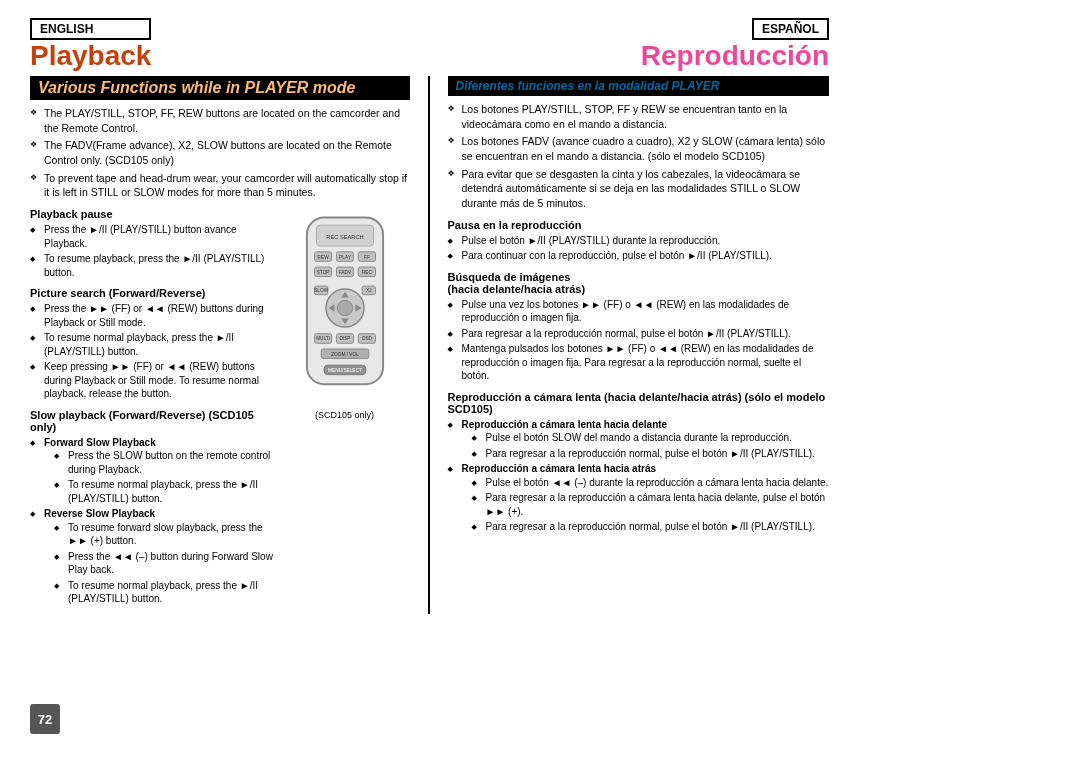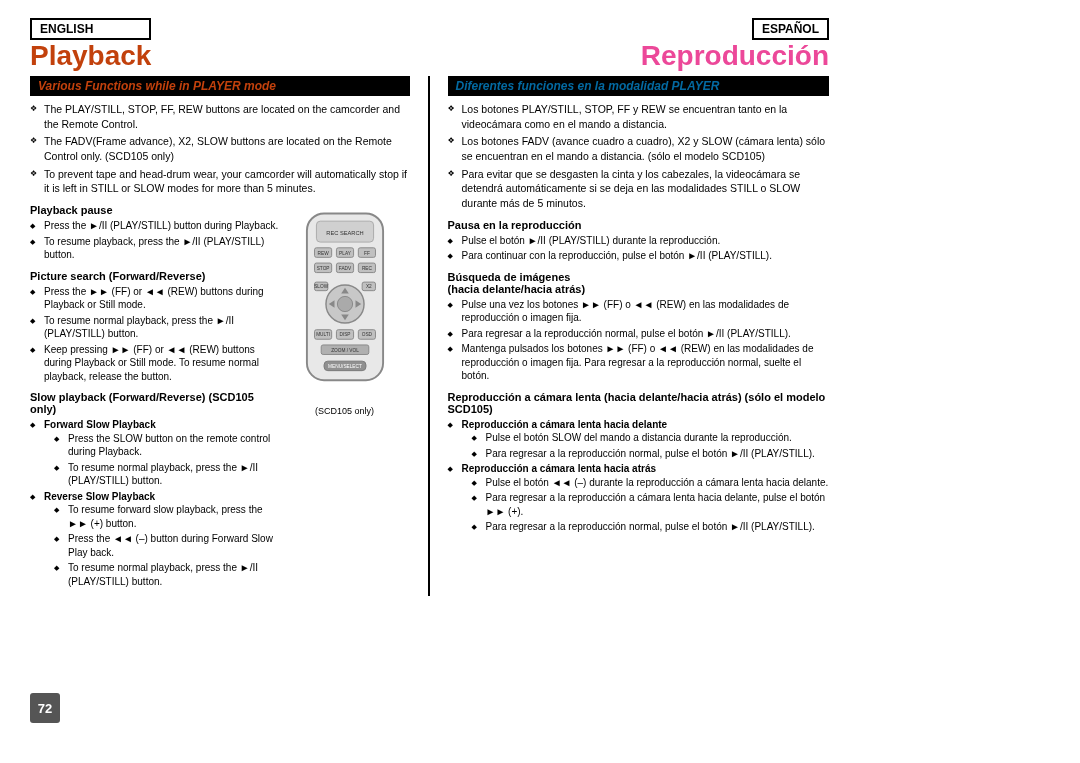--- a/index.html
+++ b/index.html
@@ -52,23 +52,23 @@
       width: 50%;
       padding-right: 18px;
       border-right: 2px solid #000;
     }
     .col-right {
       width: 50%;
       padding-left: 18px;
     }
     .section-header {
       background: #000;
-      color: #c2410c;
-      font-weight: bold;
-      font-size: 12px;
+      color: #fdba74;
+      font-weight: bold;
+      font-size: 16px;
       font-style: italic;
       padding: 3px 8px;
       margin-bottom: 6px;
     }
     .section-header-spanish {
       background: #000;
       color: #0369a1;
       font-weight: bold;
       font-size: 12px;
       font-style: italic;
@@ -132,21 +132,21 @@
     }
     .diamond-list li::before {
       content: '◆';
       position: absolute;
       left: 0;
       font-size: 7px;
       top: 2px;
     }
     .page-number-box {
       position: absolute;
-      bottom: 40px;
+      bottom: 29px;
       left: 30px;
       width: 30px;
       height: 30px;
       background: #555;
       color: #fff;
       font-size: 13px;
       font-weight: bold;
       display: flex;
       align-items: center;
       justify-content: center;
@@ -192,21 +192,21 @@
         <li>To prevent tape and head-drum wear, your camcorder will automatically stop if it is left in STILL or SLOW modes for more than 5 minutes.</li>
       </ul>
 
       <div style="display:flex;">
 
         <div style="flex:1;">
 
           <div class="sub-section">
             <div class="sub-section-title">Playback pause</div>
             <ul class="diamond-list">
-              <li>Press the ►/II (PLAY/STILL) button during Playback.</li>
+              <li>Press the ►/II (PLAY/STILL) button avance Playback.</li>
               <li>To resume playback, press the ►/II (PLAY/STILL) button.</li>
             </ul>
           </div>
 
           <div class="sub-section">
             <div class="sub-section-title">Picture search (Forward/Reverse)</div>
             <ul class="diamond-list">
               <li>Press the ►► (FF) or ◄◄ (REW) buttons during Playback or Still mode.</li>
               <li>To resume normal playback, press the ►/II (PLAY/STILL) button.</li>
               <li>Keep pressing ►► (FF) or ◄◄ (REW) buttons during Playback or Still mode. To resume normal playback, release the button.</li>

